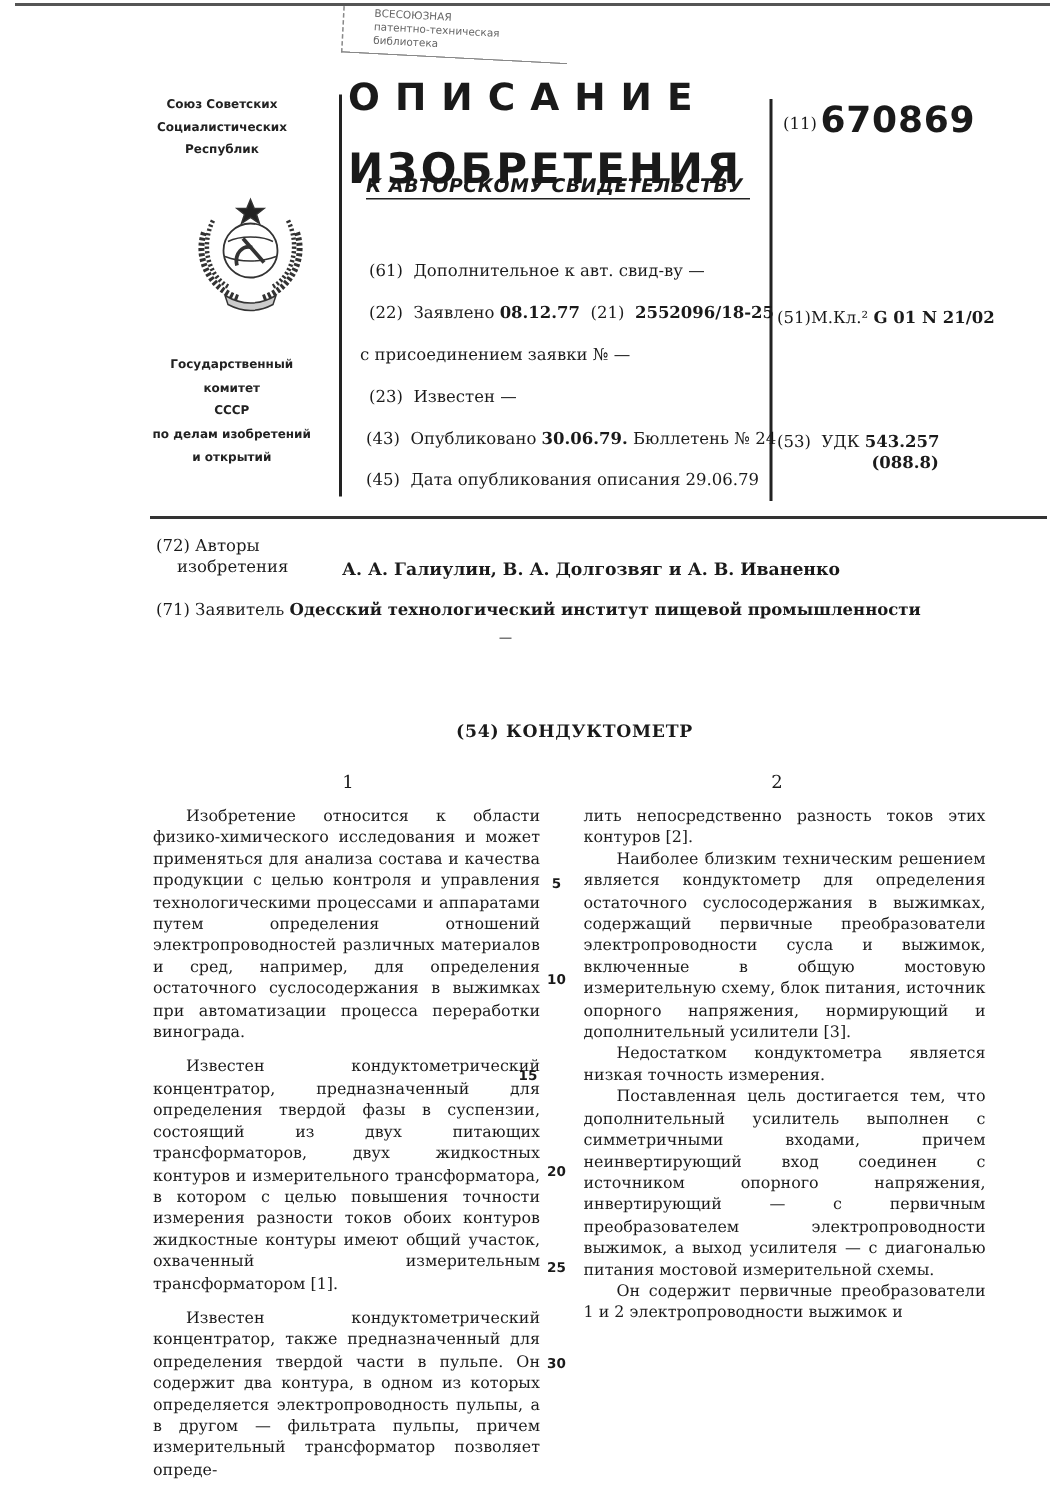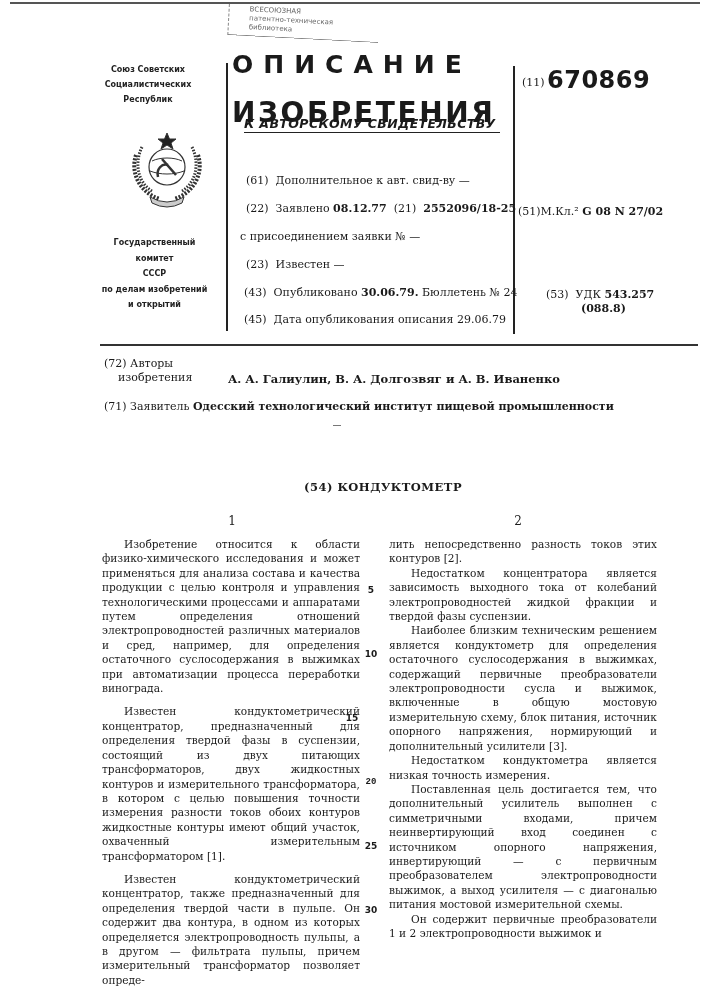--- a/index.html
+++ b/index.html
@@ -113,23 +113,23 @@
   <span class="bold">30.06.79.</span>
   <span>Бюллетень № 24</span>
 </div>
 <div class="abs meta" style="left:244px; top:313px;">
   <span>(45)</span>&nbsp;
   <span>Дата опубликования описания 29.06.79</span>
 </div>
 
 <div class="abs meta" style="left:518px; top:205px;">
   <span>(51)</span><span>М.Кл.²</span>
-  <span class="bold">G 08 N 27/02</span>
+  <span class="bold">G 01 N 21/02</span>
 </div>
-<div class="abs meta" style="left:546px; top:288px;">
+<div class="abs meta" style="left:518px; top:288px;">
   <span>(53)</span>&nbsp;
   <span>УДК</span>
   <span class="bold">543.257</span>
 </div>
 <div class="abs meta bold" style="left:581px; top:302px;text-align:center;">(088.8)</div>
 
 <div class="abs hrule"></div>
 
 <div class="abs authors-label">
   <div>(72) Авторы</div>
@@ -149,24 +149,23 @@
 
 <div class="abs col" style="left:102px; top:537px; width:258px;">
   <p>Изобретение относится к области физико-химического исследования и может применяться для анализа состава и качества продукции с целью контроля и управления технологическими процессами и аппаратами путем определения отношений электропроводностей различных материалов и сред, например, для определения остаточного суслосодержания в выжимках при автоматизации процесса переработки винограда.</p>
   <p>Известен кондуктометрический концентратор, предназначенный для определения твердой фазы в суспензии, состоящий из двух питающих трансформаторов, двух жидкостных контуров и измерительного трансформатора, в котором с целью повышения точности измерения разности токов обоих контуров жидкостные контуры имеют общий участок, охваченный измерительным трансформатором [1].</p>
   <p>Известен кондуктометрический концентратор, также предназначенный для определения твердой части в пульпе. Он содержит два контура, в одном из которых определяется электропроводность пульпы, а в другом — фильтрата пульпы, причем измерительный трансформатор позволяет опреде-</p>
 </div>
 
 <div class="abs linenum" style="left:361px; top:585px;">5</div>
 <div class="abs linenum" style="left:361px; top:649px;">10</div>
 <div class="abs linenum" style="left:342px; top:713px;">15</div>
-<div class="abs linenum" style="left:361px; top:777px;font-family:Liberation Mono, monospace;">20</div>
+<div class="abs linenum" style="left:361px; top:777px;">20</div>
 <div class="abs linenum" style="left:361px; top:841px;">25</div>
 <div class="abs linenum" style="left:361px; top:905px;">30</div>
 
 <div class="abs col" style="left:389px; top:537px; width:268px;">
   <p class="noind tight">лить непосредственно разность токов этих контуров [2].</p>
-  <p class="tight">Недостатком концентратора является зависимость выходного тока от колебаний электропроводностей жидкой фракции и твердой фазы суспензии.</p>
   <p class="tight">Наиболее близким техническим решением является кондуктометр для определения остаточного суслосодержания в выжимках, содержащий первичные преобразователи электропроводности сусла и выжимок, включенные в общую мостовую измерительную схему, блок питания, источник опорного напряжения, нормирующий и дополнительный усилители [3].</p>
   <p class="tight">Недостатком кондуктометра является низкая точность измерения.</p>
   <p class="tight">Поставленная цель достигается тем, что дополнительный усилитель выполнен с симметричными входами, причем неинвертирующий вход соединен с источником опорного напряжения, инвертирующий — с первичным преобразователем электропроводности выжимок, а выход усилителя — с диагональю питания мостовой измерительной схемы.</p>
   <p class="tight">Он содержит первичные преобразователи 1 и 2 электропроводности выжимок и</p>
 </div>
 
 </body></html>

